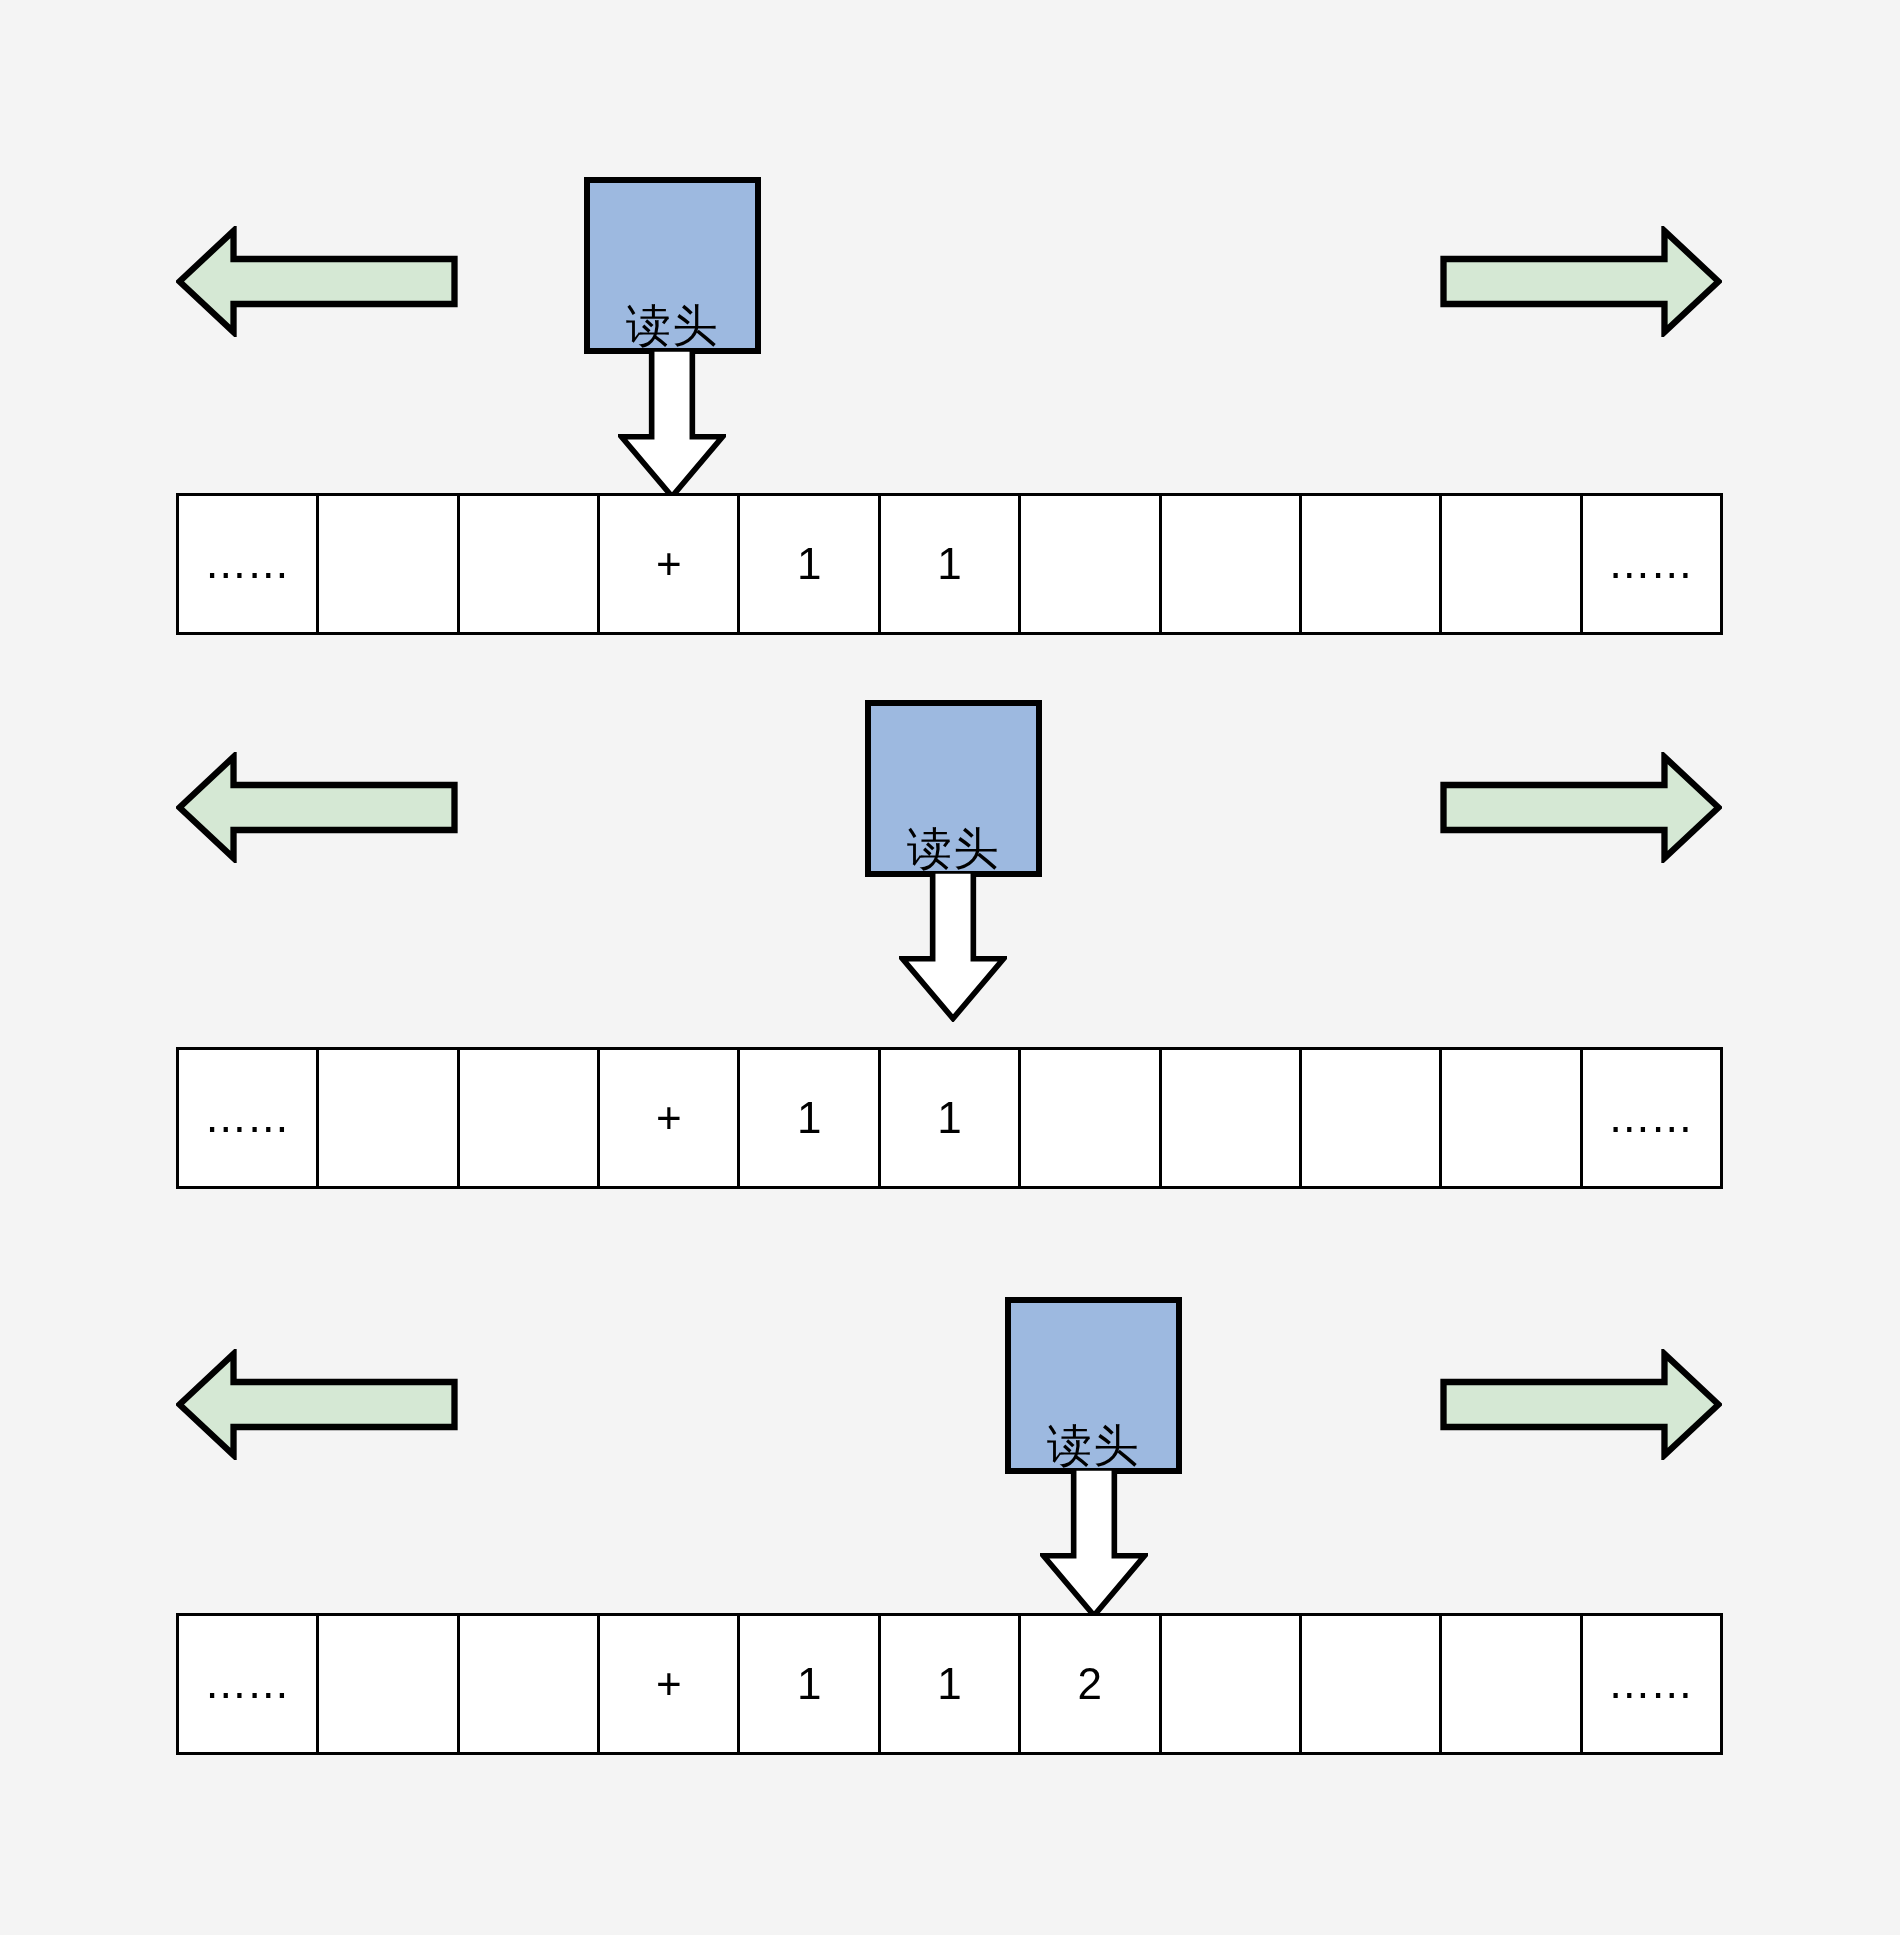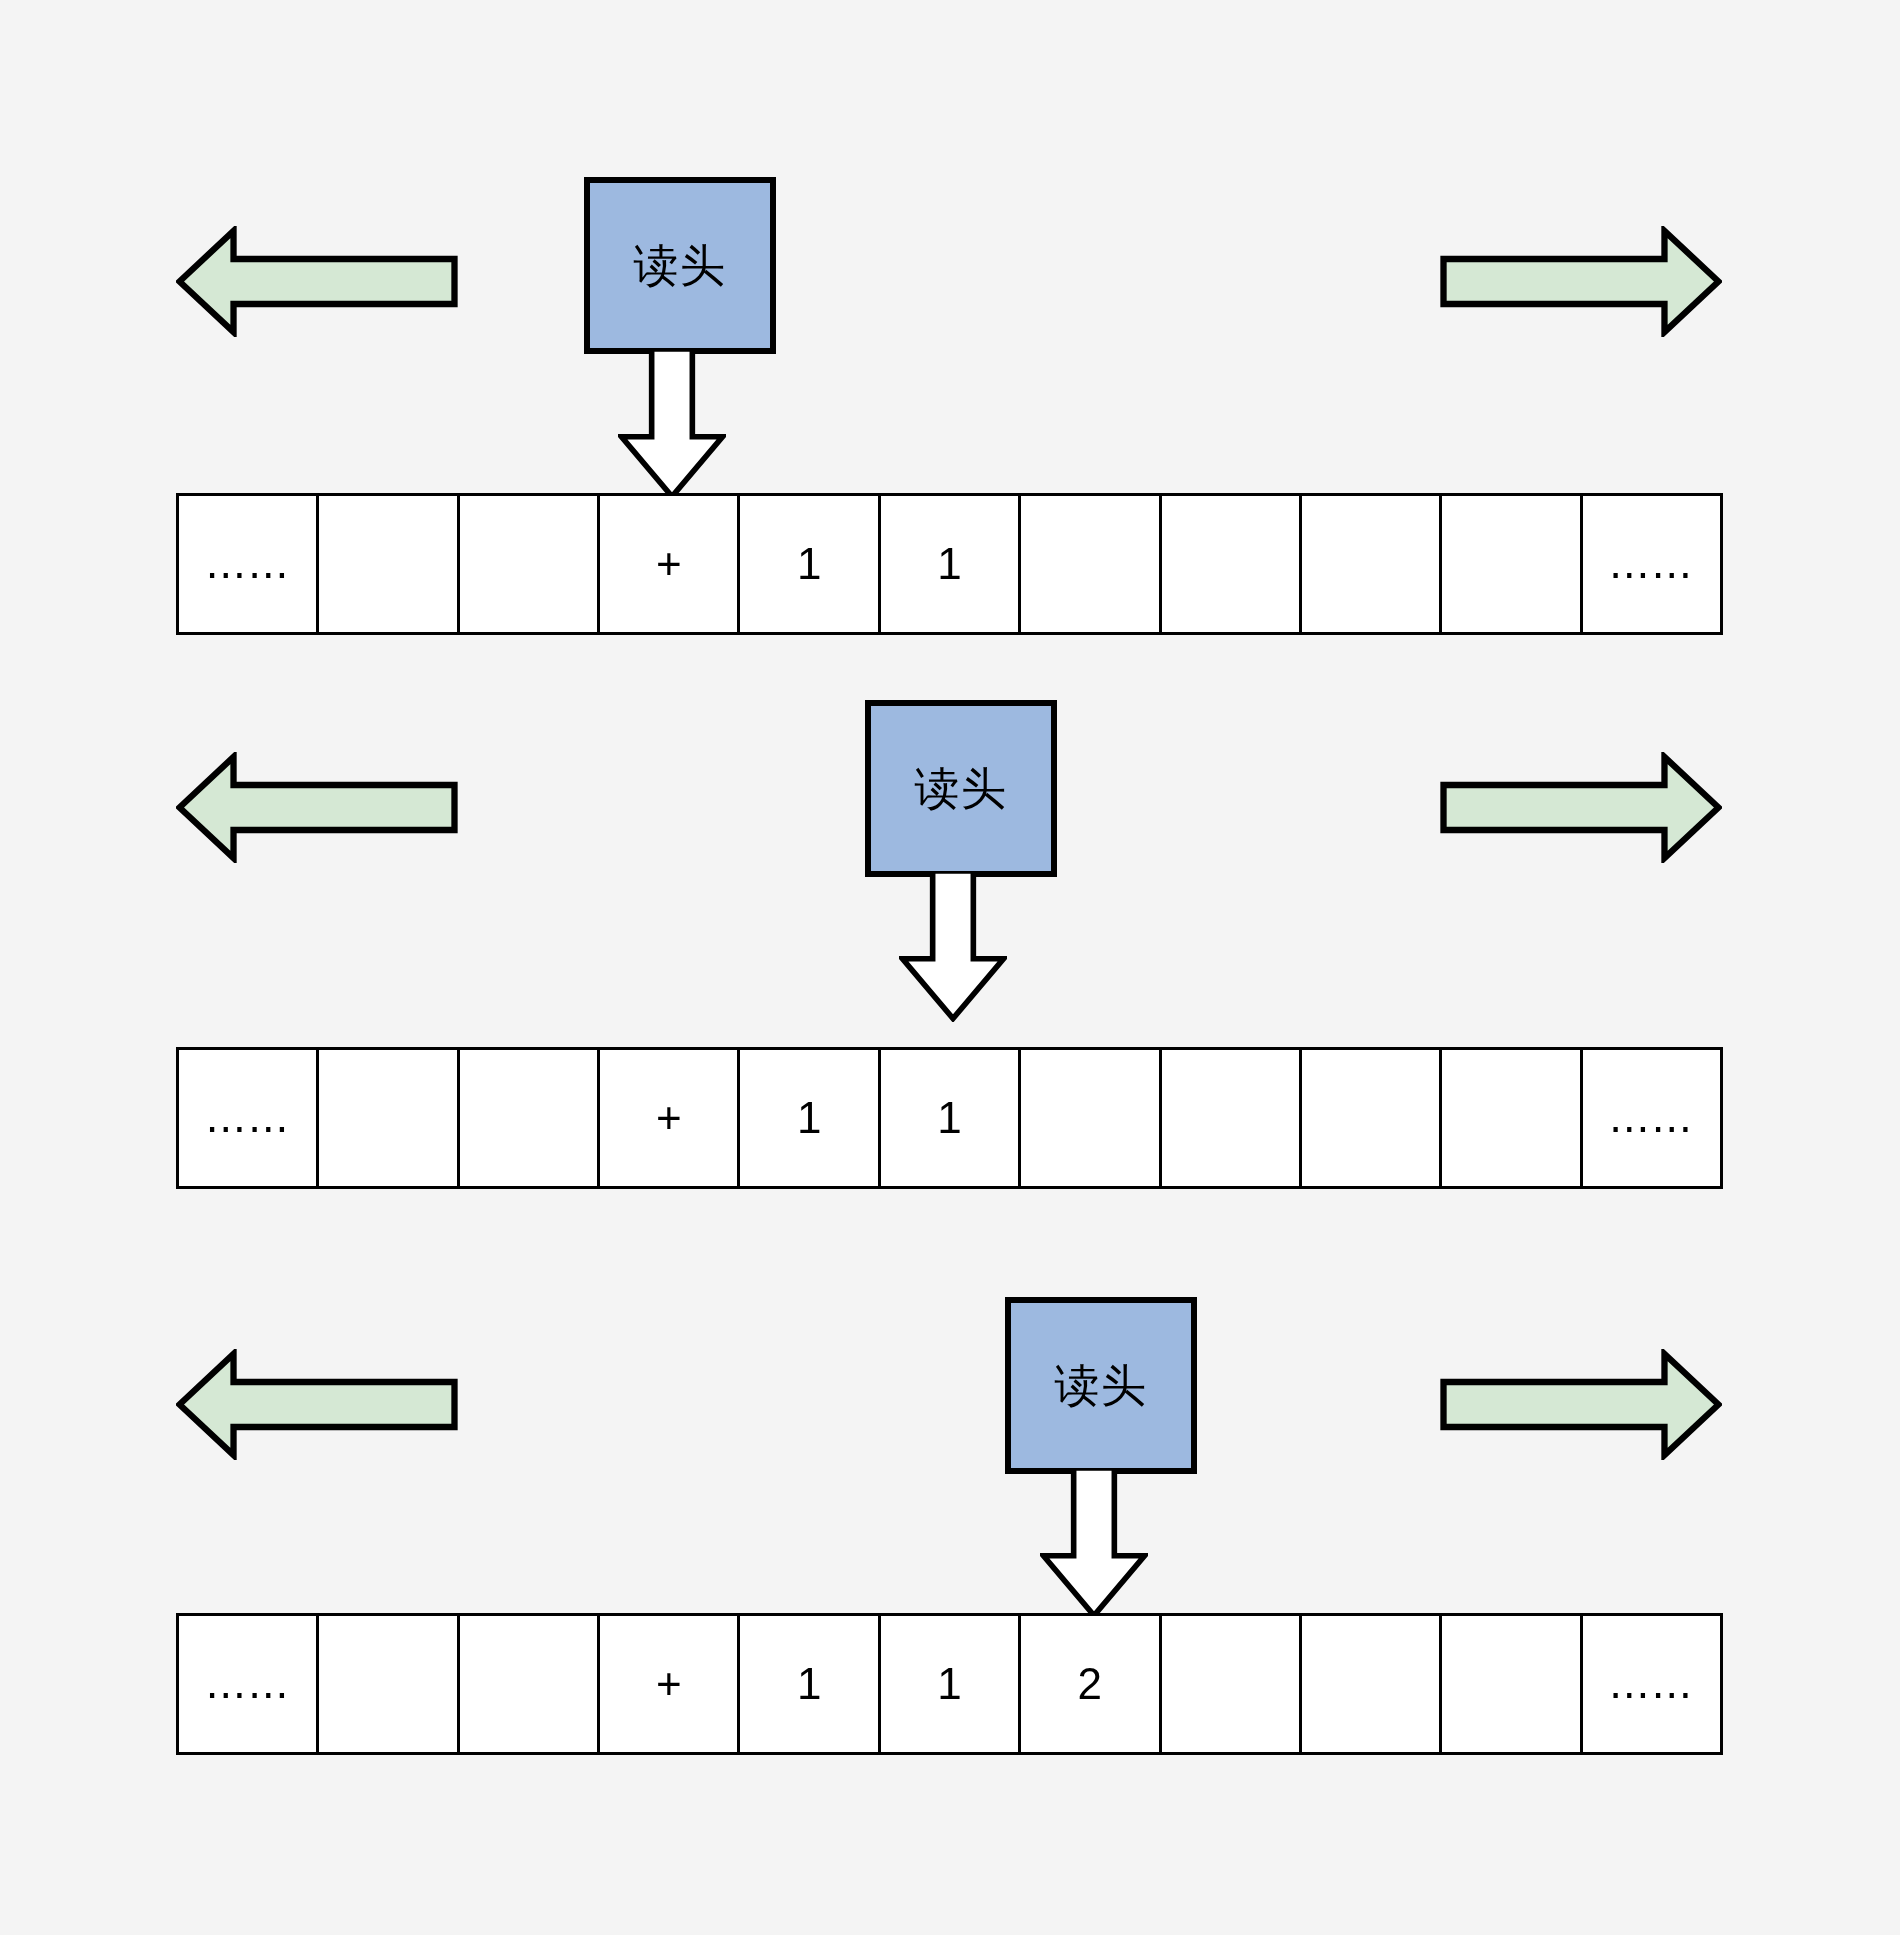--- a/index.html
+++ b/index.html
@@ -38,27 +38,27 @@
     width: 282px;
     height: 111px;
   }
   .dir-arrow svg { display: block; width: 282px; height: 111px; }
   .arrow-left  { left: 176px; }
   .arrow-right { left: 1440px; }
 
   
   .head-box {
     position: absolute;
-    width: 192px;
+    width: 177px;
     height: 177px;
     background: #9db9e0;
     border: 6.3px solid #000;
     box-sizing: border-box;
     display: flex;
-    align-items: center;
+    align-items: flex-end;
     justify-content: center;
   }
   .head-label {
     font-size: 45px;
     color: #000;
     line-height: 1;
     letter-spacing: 1.4px;
     font-family: "DejaVu Sans", "Liberation Sans", sans-serif;
   }
 

